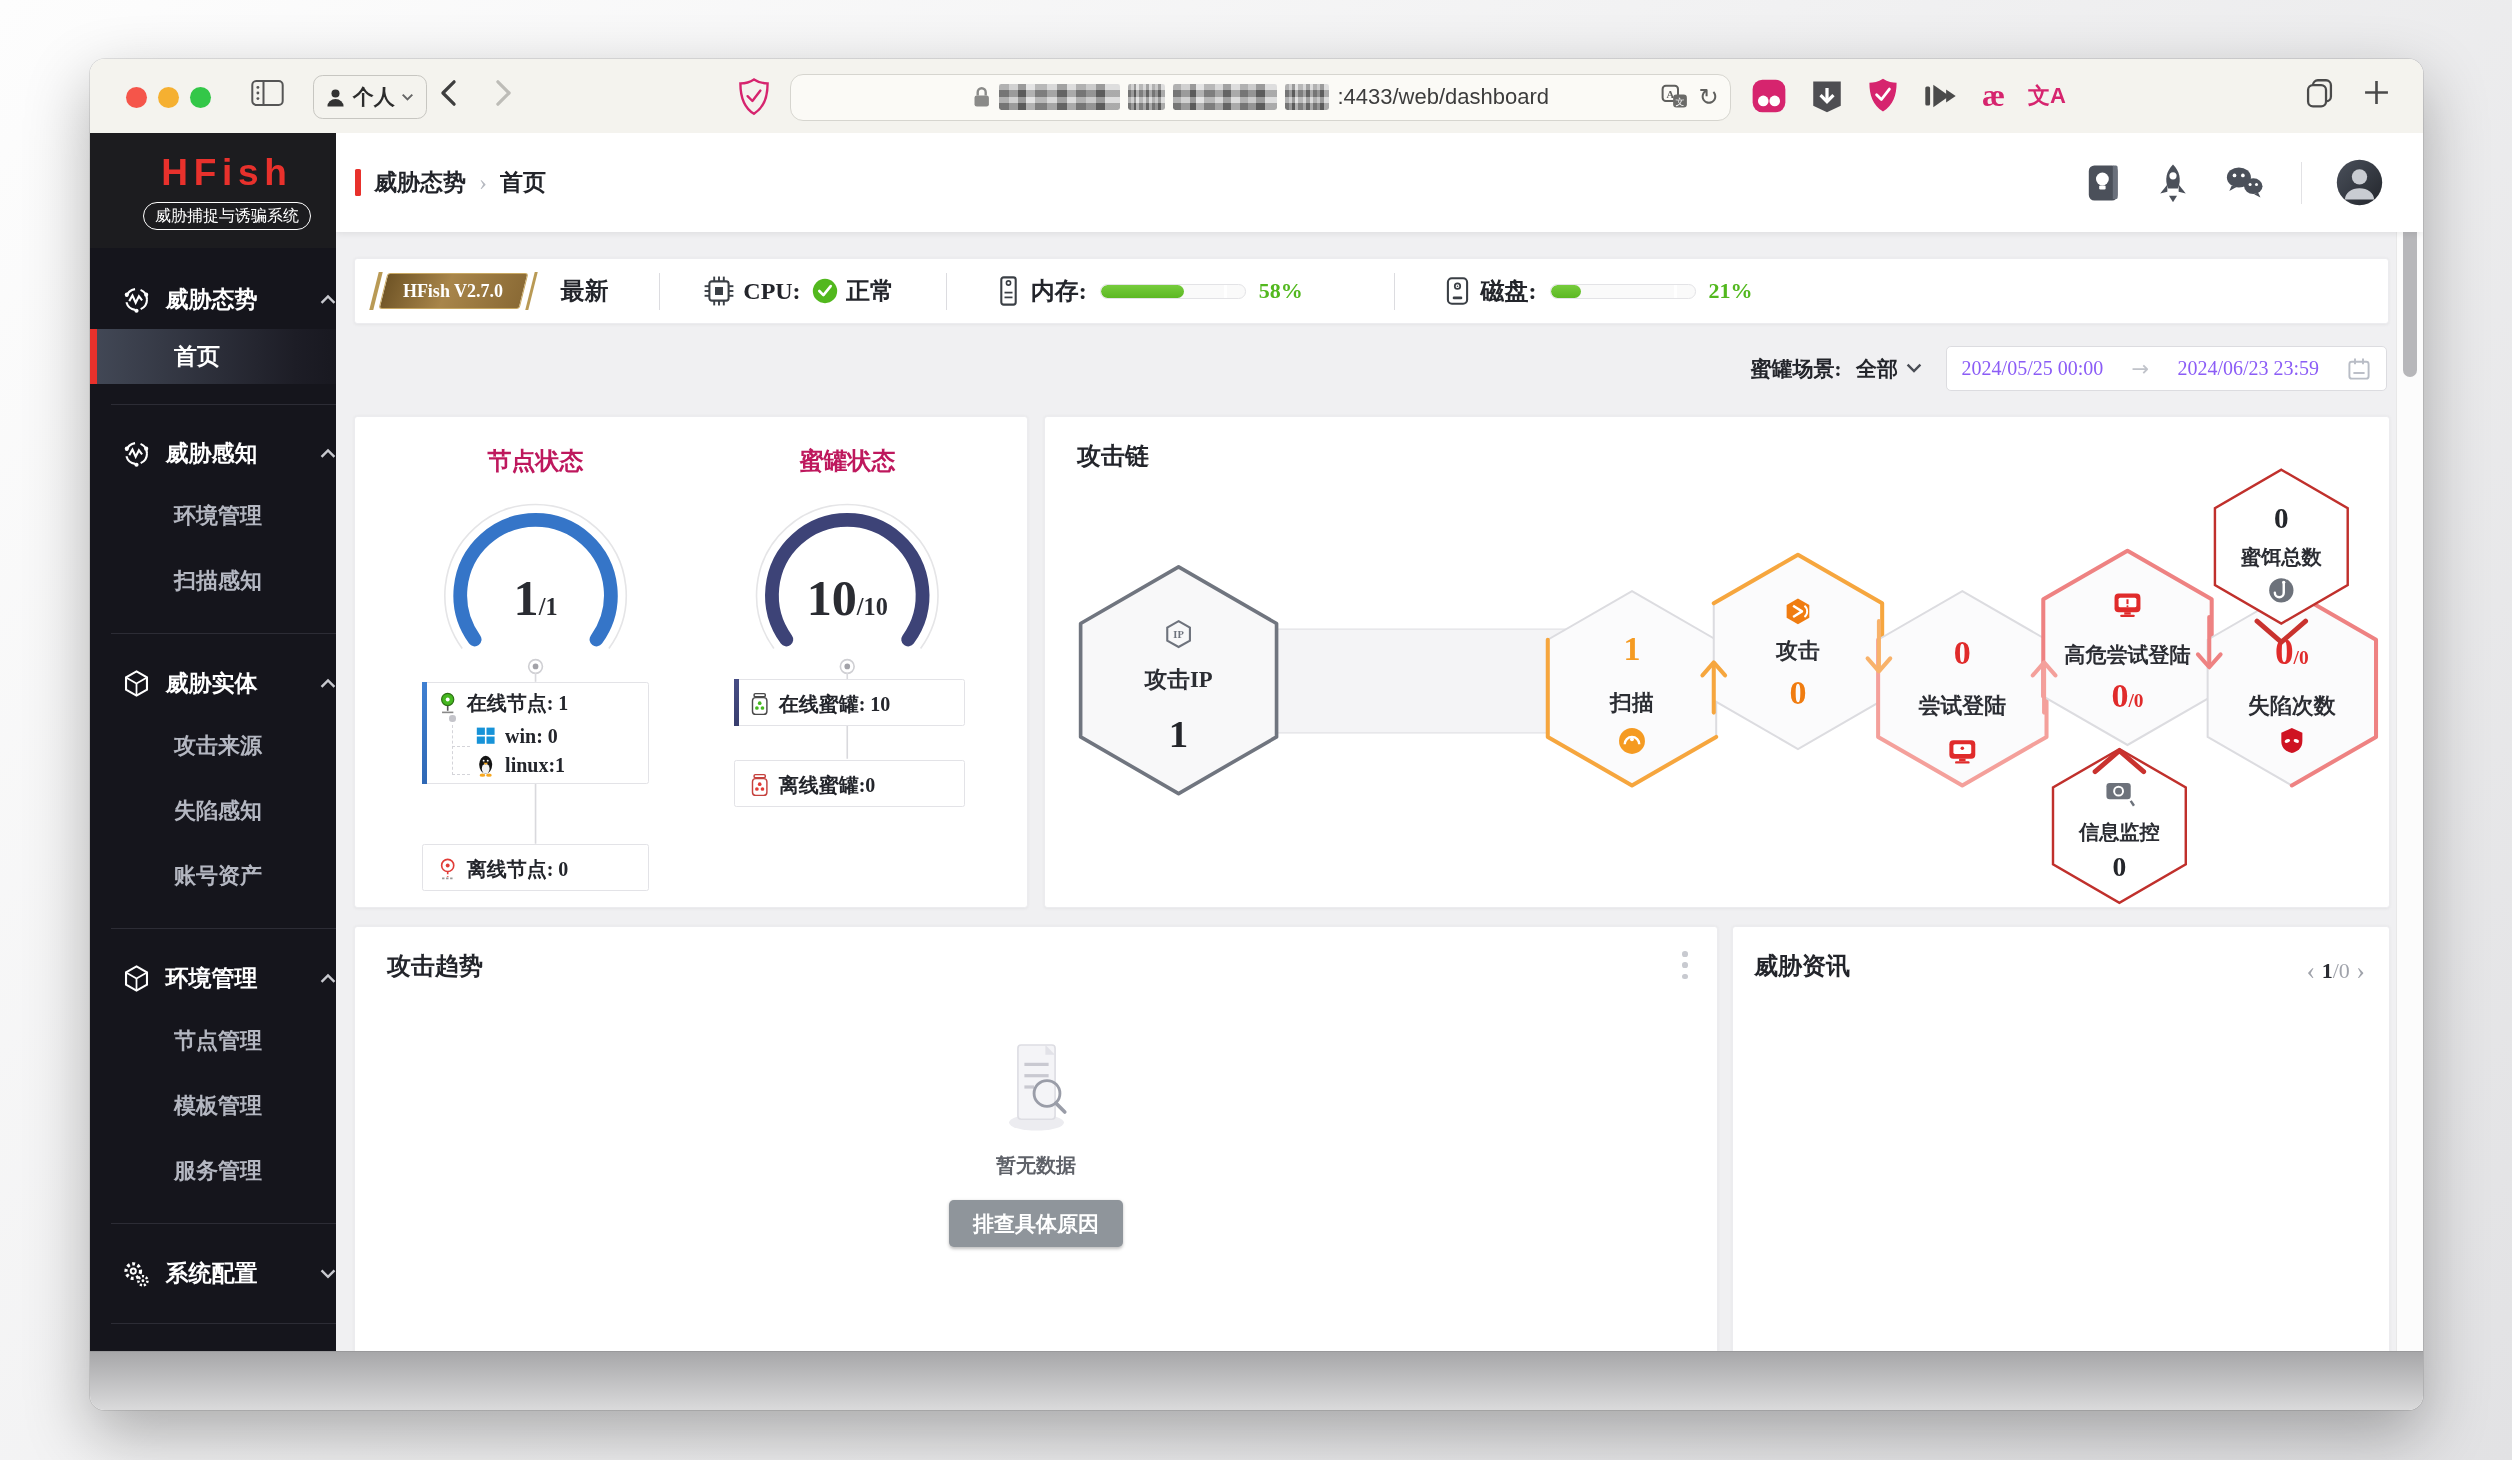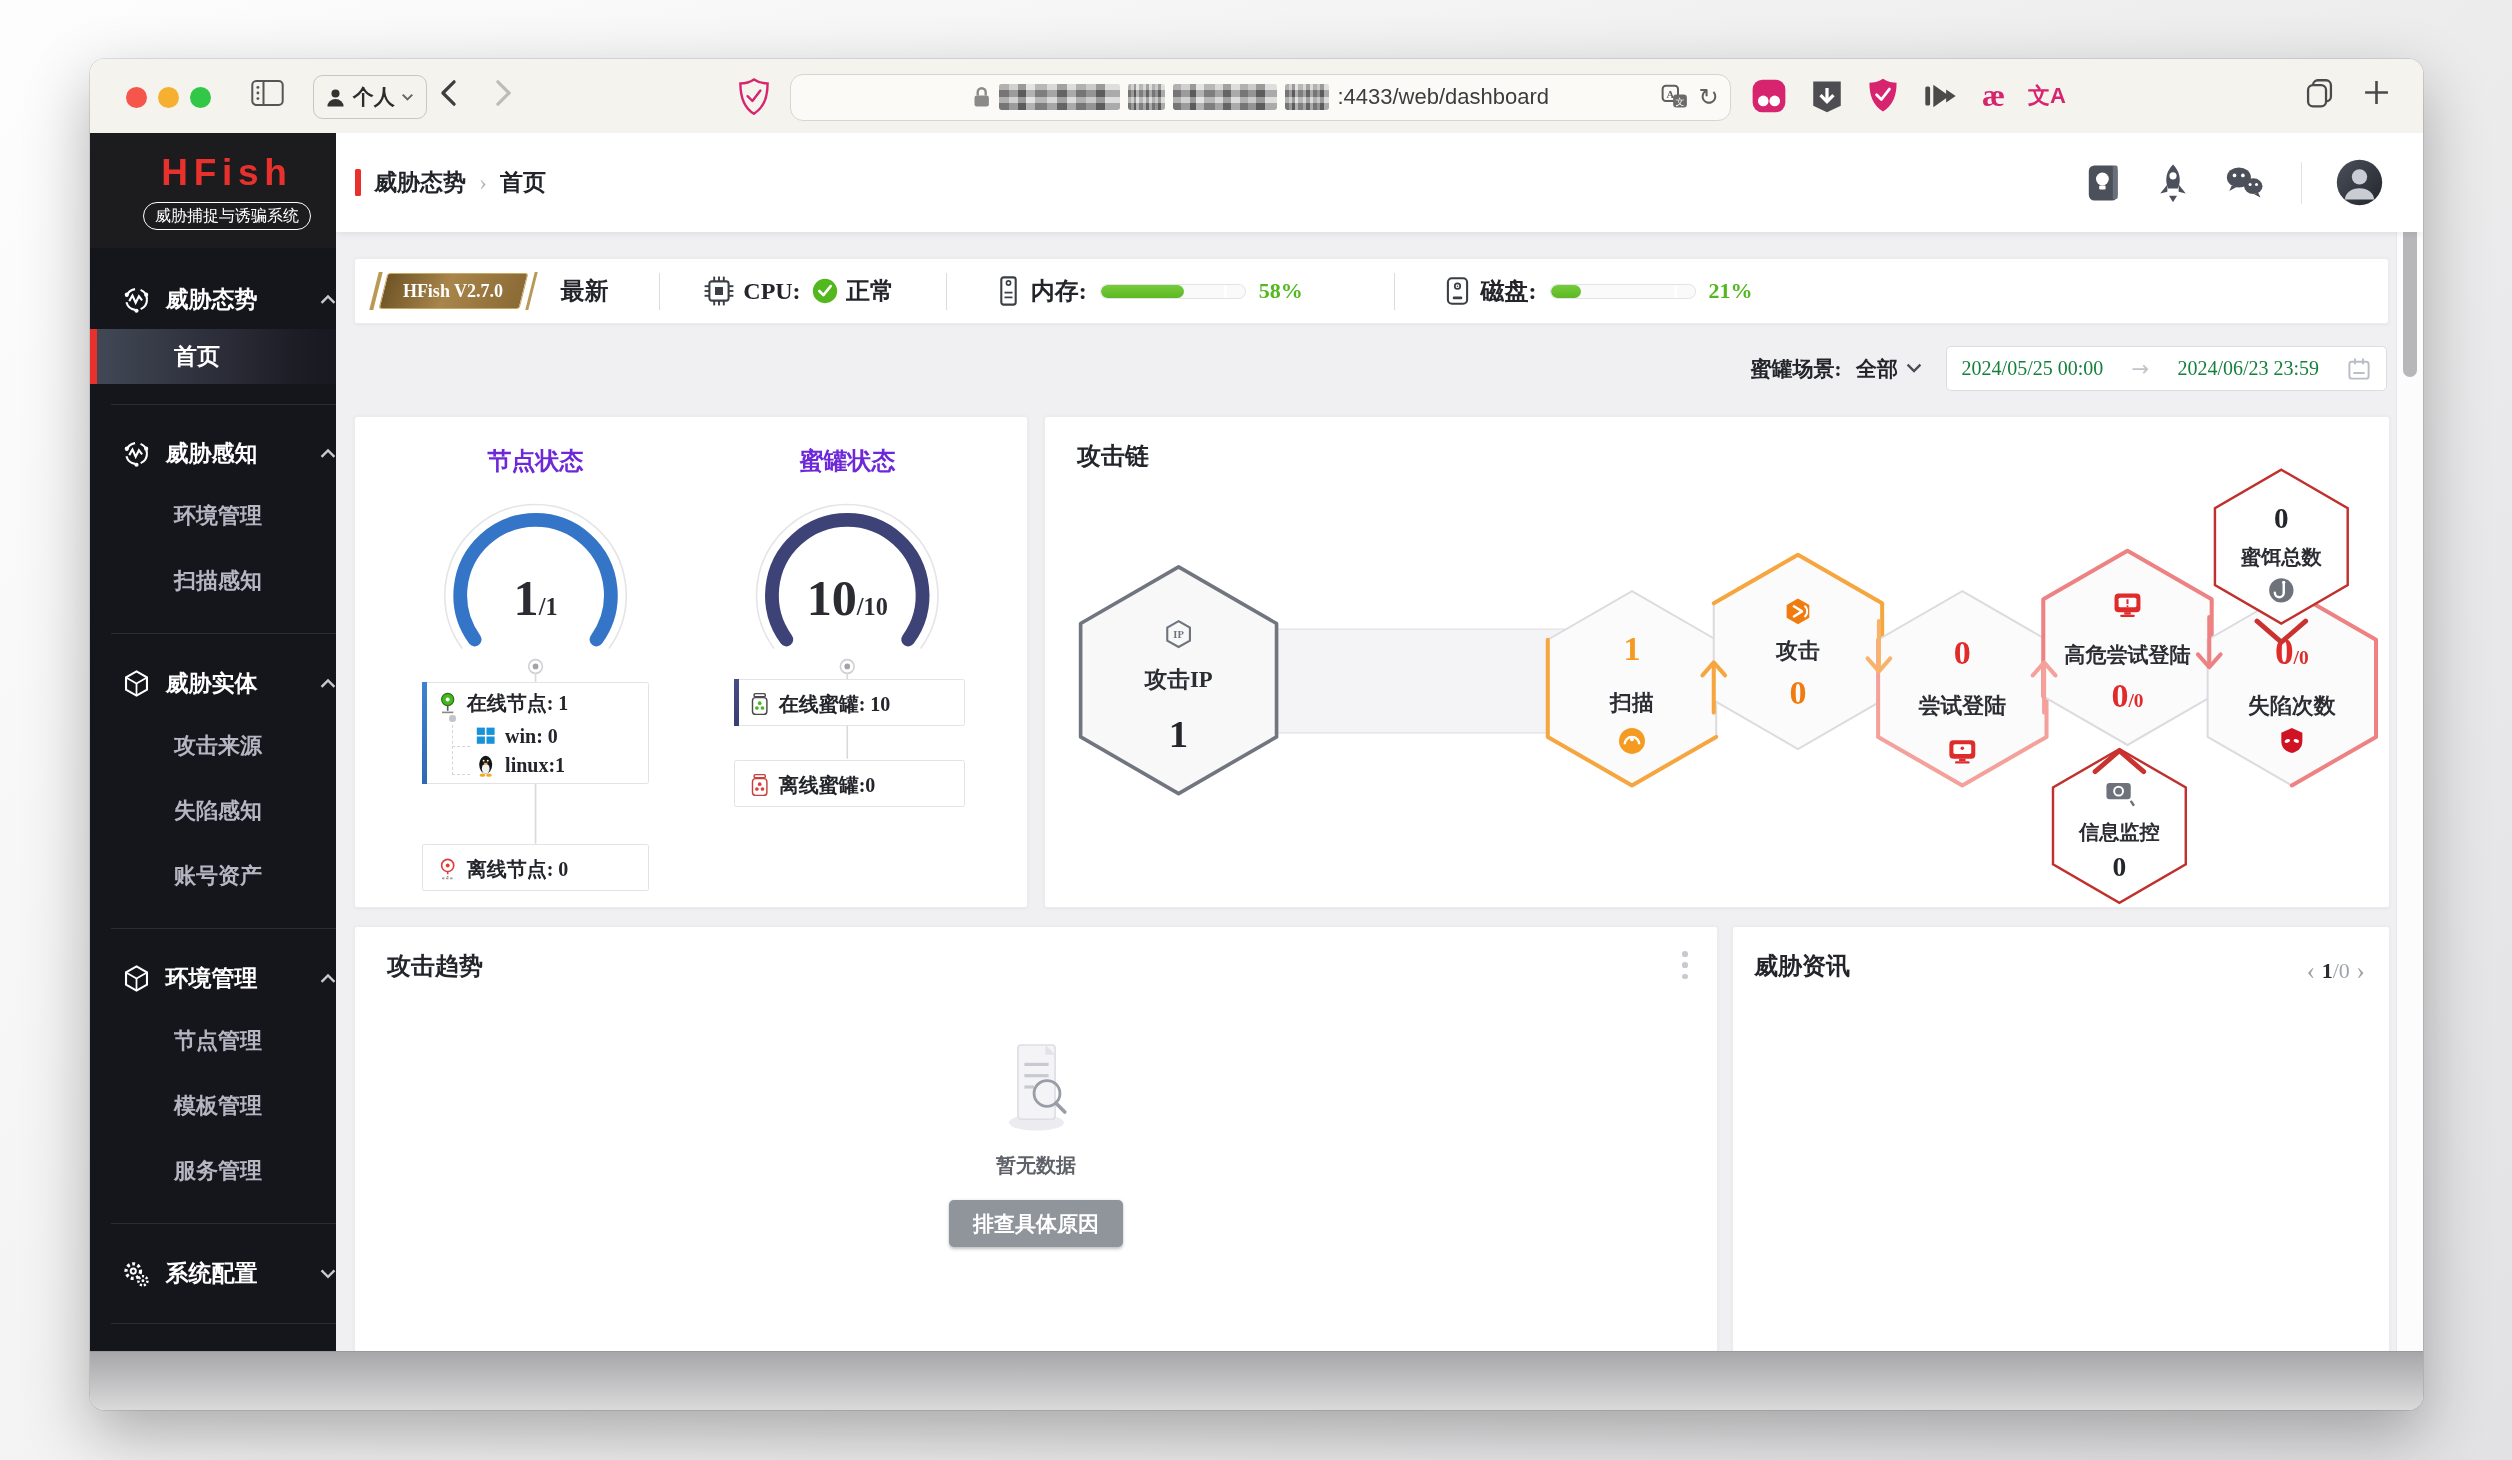--- a/index.html
+++ b/index.html
@@ -78,27 +78,27 @@
   .sp{flex:0 0 auto;}
   .pbar{width:144px;height:13px;border:0.8px solid #e3e3e6;border-radius:7.3px;background:#fafafa;overflow:hidden;position:relative;}
   .pbar .fill{height:100%;border-radius:6.5px;background:linear-gradient(#76cc3c,#5cb823);}
   .pbar::after{content:"";position:absolute;right:18px;top:0;bottom:0;width:2.4px;background:#fff;opacity:.9;}
   .pct{font-size:22px;font-weight:bold;color:#52b81e;}
   
   .filter-row{position:absolute;top:212px;right:36px;height:47px;display:flex;align-items:center;gap:8px;z-index:1;}
   .f-lbl{font-size:21px;font-weight:bold;color:#23252b;}
   .datebox{width:441px;height:45px;background:#fff;border:0.8px solid #dcdce0;border-radius:4.9px;
            display:flex;align-items:center;justify-content:space-between;padding:0 14.6px;box-sizing:border-box;margin-left:16px;}
-  .d-txt{font-size:20px;color:#15803d;}
+  .d-txt{font-size:20px;color:#8b5cf6;}
   .d-arrow{font-family:"DejaVu Sans",sans-serif;font-size:21px;color:#c0c3ca;}
   
   .panel-left{left:18px;top:283px;width:672px;height:490px;}
   .panel-right{left:708px;top:283px;width:1344px;height:490px;}
   .p-title{position:absolute;font-size:24px;font-weight:bold;color:#23252b;}
-  .gauge-title{position:absolute;top:27.5px;font-size:24px;font-weight:bold;color:#6d28d9;width:243px;text-align:center;}
+  .gauge-title{position:absolute;top:27.5px;font-size:24px;font-weight:bold;color:#be185d;width:243px;text-align:center;}
   .nbox{position:absolute;background:#fff;border:0.8px solid #e3e3e7;border-radius:2.4px;box-sizing:border-box;}
   .accent-blue::before{content:"";position:absolute;left:-0.8px;top:-0.8px;bottom:-0.8px;width:4.9px;background:linear-gradient(#3f80d2,#2f68b5);}
   .accent-navy::before{content:"";position:absolute;left:-0.8px;top:-0.8px;bottom:-0.8px;width:4.9px;background:linear-gradient(#474d85,#383e6e);}
   .nrow{display:flex;align-items:center;gap:9.7px;font-size:20px;font-weight:bold;color:#23252b;}
   .tree{position:absolute;left:29px;top:42px;height:50px;border-left:1.6px dashed #d4d4d9;}
   .tree::before{content:"";position:absolute;left:-4px;top:-9.7px;width:6.5px;height:6.5px;border-radius:50%;background:#c4c4ca;}
   .tstub{position:absolute;left:29px;width:18px;border-top:1.6px dashed #d4d4d9;}
   
   .trend-card{left:18px;top:793px;width:1362px;height:453px;}
   .news-card{left:1396px;top:793px;width:656px;height:453px;}

